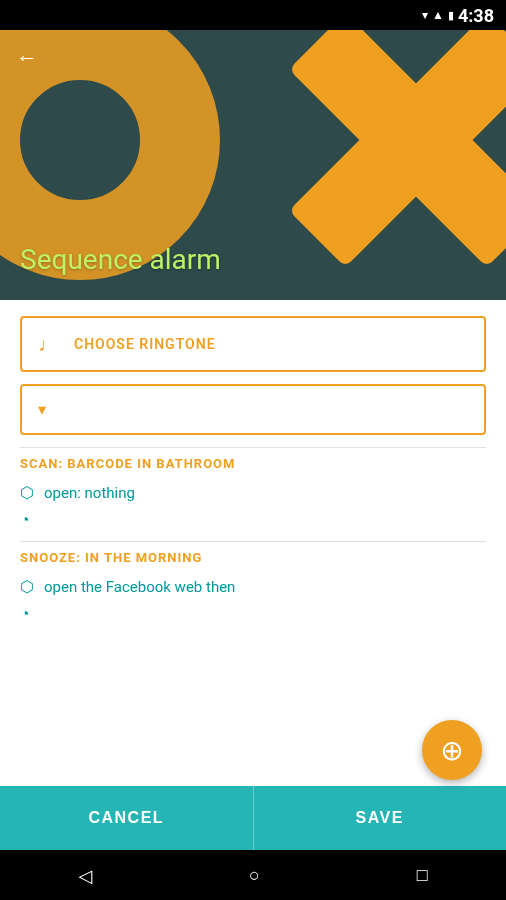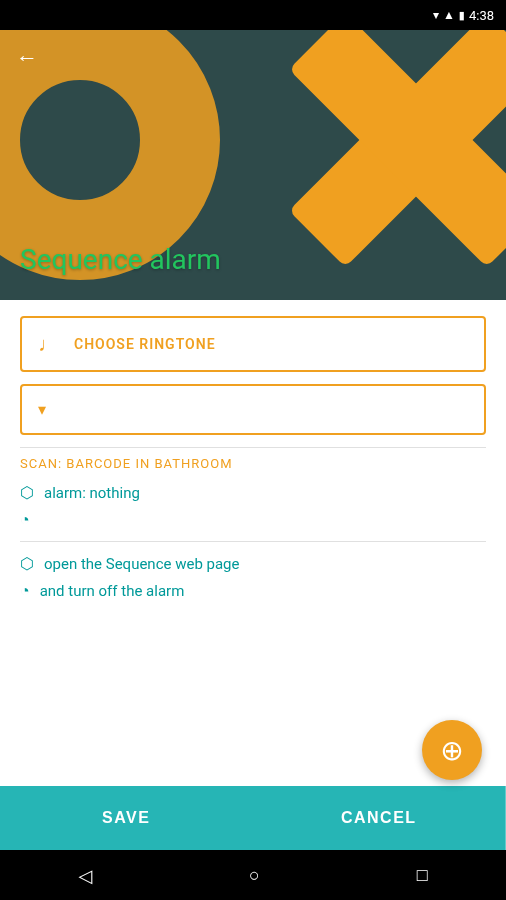--- a/index.html
+++ b/index.html
@@ -23,22 +23,22 @@
       padding-right: 12px;
       gap: 6px;
     }
     .status-bar-icons {
       display: flex;
       align-items: center;
       gap: 4px;
     }
     .status-time {
       color: #fff;
-      font-size: 13px;
-      font-weight: 400;
+      font-size: 18px;
+      font-weight: 700;
     }
 
     
     .hero {
       width: 100%;
       height: 270px;
       background: #2e4a4a;
       position: relative;
       overflow: hidden;
     }
@@ -89,21 +89,21 @@
       left: 16px;
       color: #fff;
       font-size: 22px;
       cursor: pointer;
       z-index: 10;
     }
     .hero-title {
       position: absolute;
       bottom: 24px;
       left: 20px;
-      color: #22c55e;
+      color: #bef264;
       font-size: 28px;
       font-weight: 400;
       z-index: 10;
       text-shadow: 0 1px 3px rgba(0,0,0,0.3);
     }
 
     
     .main-content {
       background: #fff;
       padding: 16px 20px;
@@ -135,21 +135,21 @@
     .divider {
       border: none;
       border-top: 1px solid #e0e0e0;
       margin: 8px 0;
     }
 
     
     .section-title {
       color: #f0a020;
       font-size: 13px;
-      font-weight: 400;
+      font-weight: 700;
       letter-spacing: 1px;
       margin: 3px 0 8px 0;
     }
     .section-item {
       display: flex;
       align-items: center;
       gap: 10px;
       padding: 4px 0;
       color: #009999;
       font-size: 15px;
@@ -255,48 +255,48 @@
   <div class="input-row">
     <span class="input-row-icon" style="font-size:16px;">▾</span>
   </div>
 
   <hr class="divider">
 
   <div>
     <div class="section-title">SCAN: BARCODE IN BATHROOM</div>
     <div class="section-item">
       <span class="section-item-icon" style="color:#009999;">⬡</span>
-      <span>alarm: nothing</span>
+      <span>open: nothing</span>
     </div>
     <div class="section-item">
       <span class="section-item-icon" style="color:#009999;">◔</span>
     </div>
   </div>
 
   <hr class="divider">
 
   <div>
+    <div class="section-title">SNOOZE: IN THE MORNING</div>
     <div class="section-item">
       <span class="section-item-icon" style="color:#009999;">⬡</span>
-      <span>open the Sequence web page</span>
+      <span>open the Facebook web then</span>
     </div>
     <div class="section-item">
       <span class="section-item-icon" style="color:#009999;">◔</span>
-      <span>and turn off the alarm</span>
     </div>
   </div>
 
 </div>
 
 <div class="fab">
   <span class="fab-icon">⊕</span>
 </div>
 
 <div class="bottom-bar">
+  <button class="bottom-btn cancel">CANCEL</button>
   <button class="bottom-btn">SAVE</button>
-  <button class="bottom-btn cancel">CANCEL</button>
 </div>
 
 <div class="nav-bar">
   <span class="nav-icon">◁</span>
   <span class="nav-icon">○</span>
   <span class="nav-icon">□</span>
 </div>
 
 </body></html>

